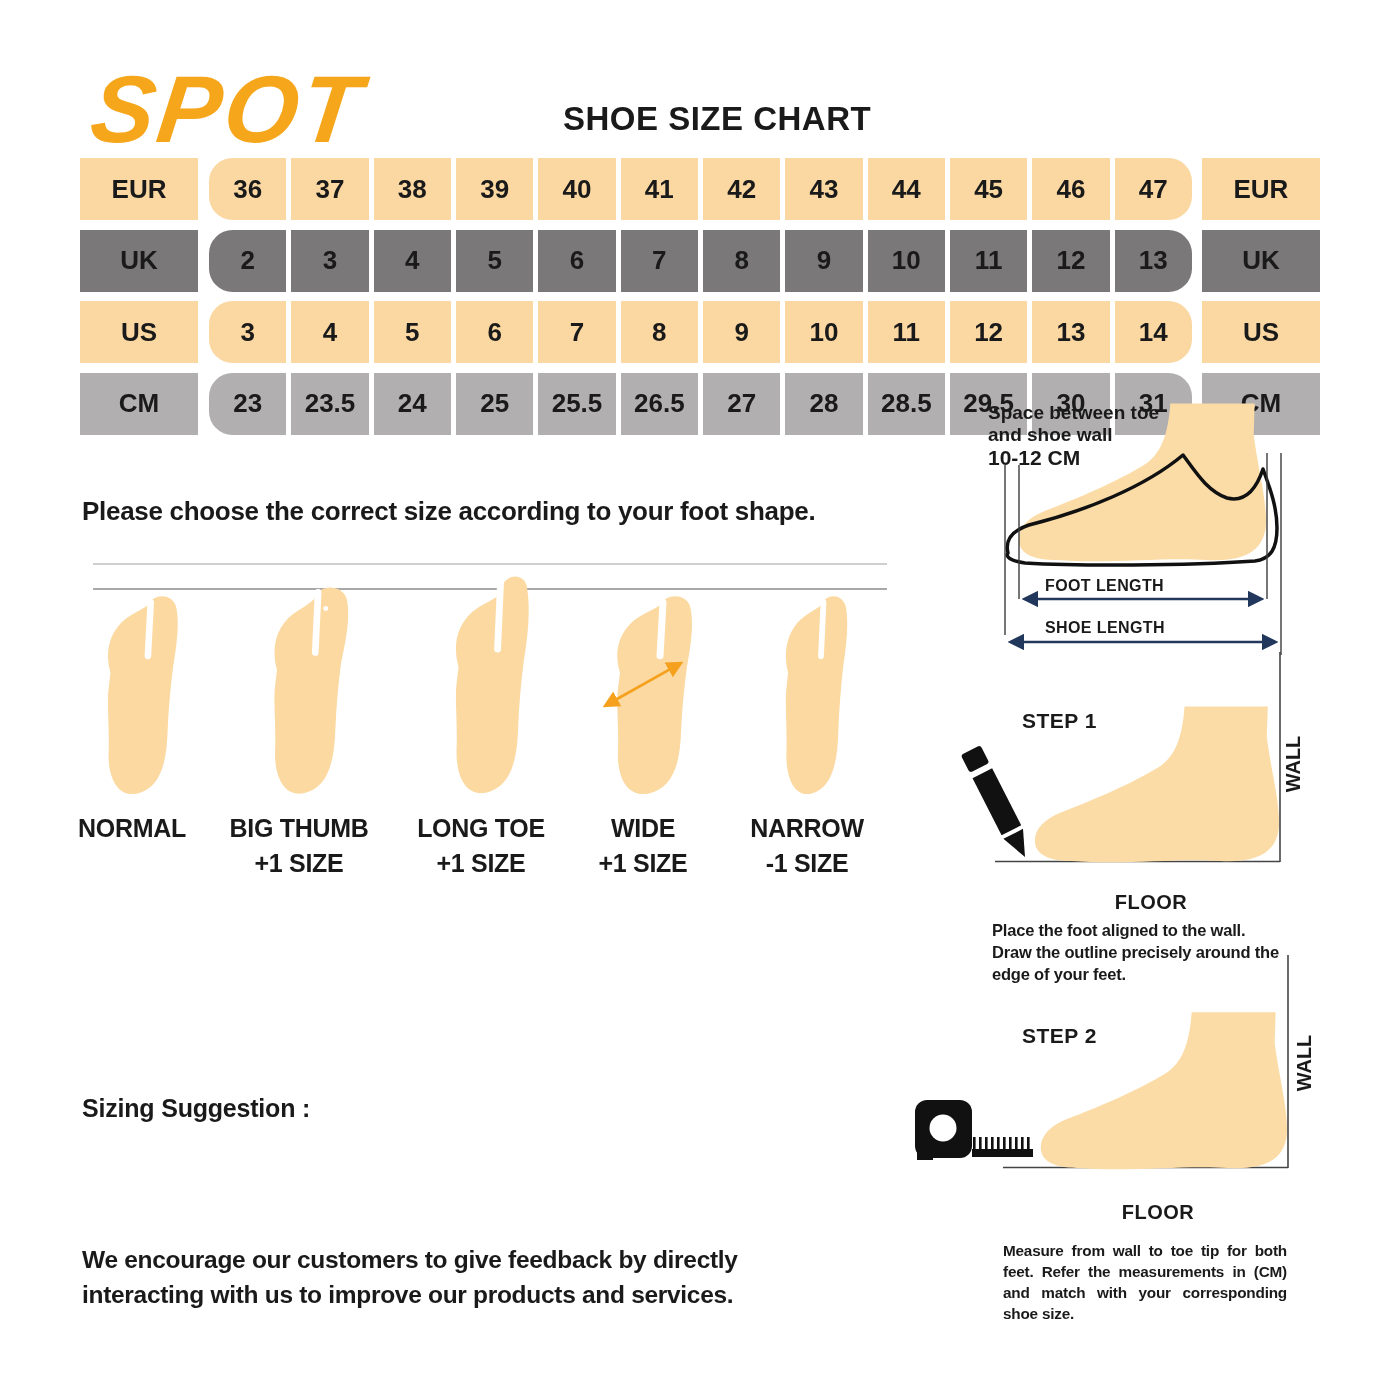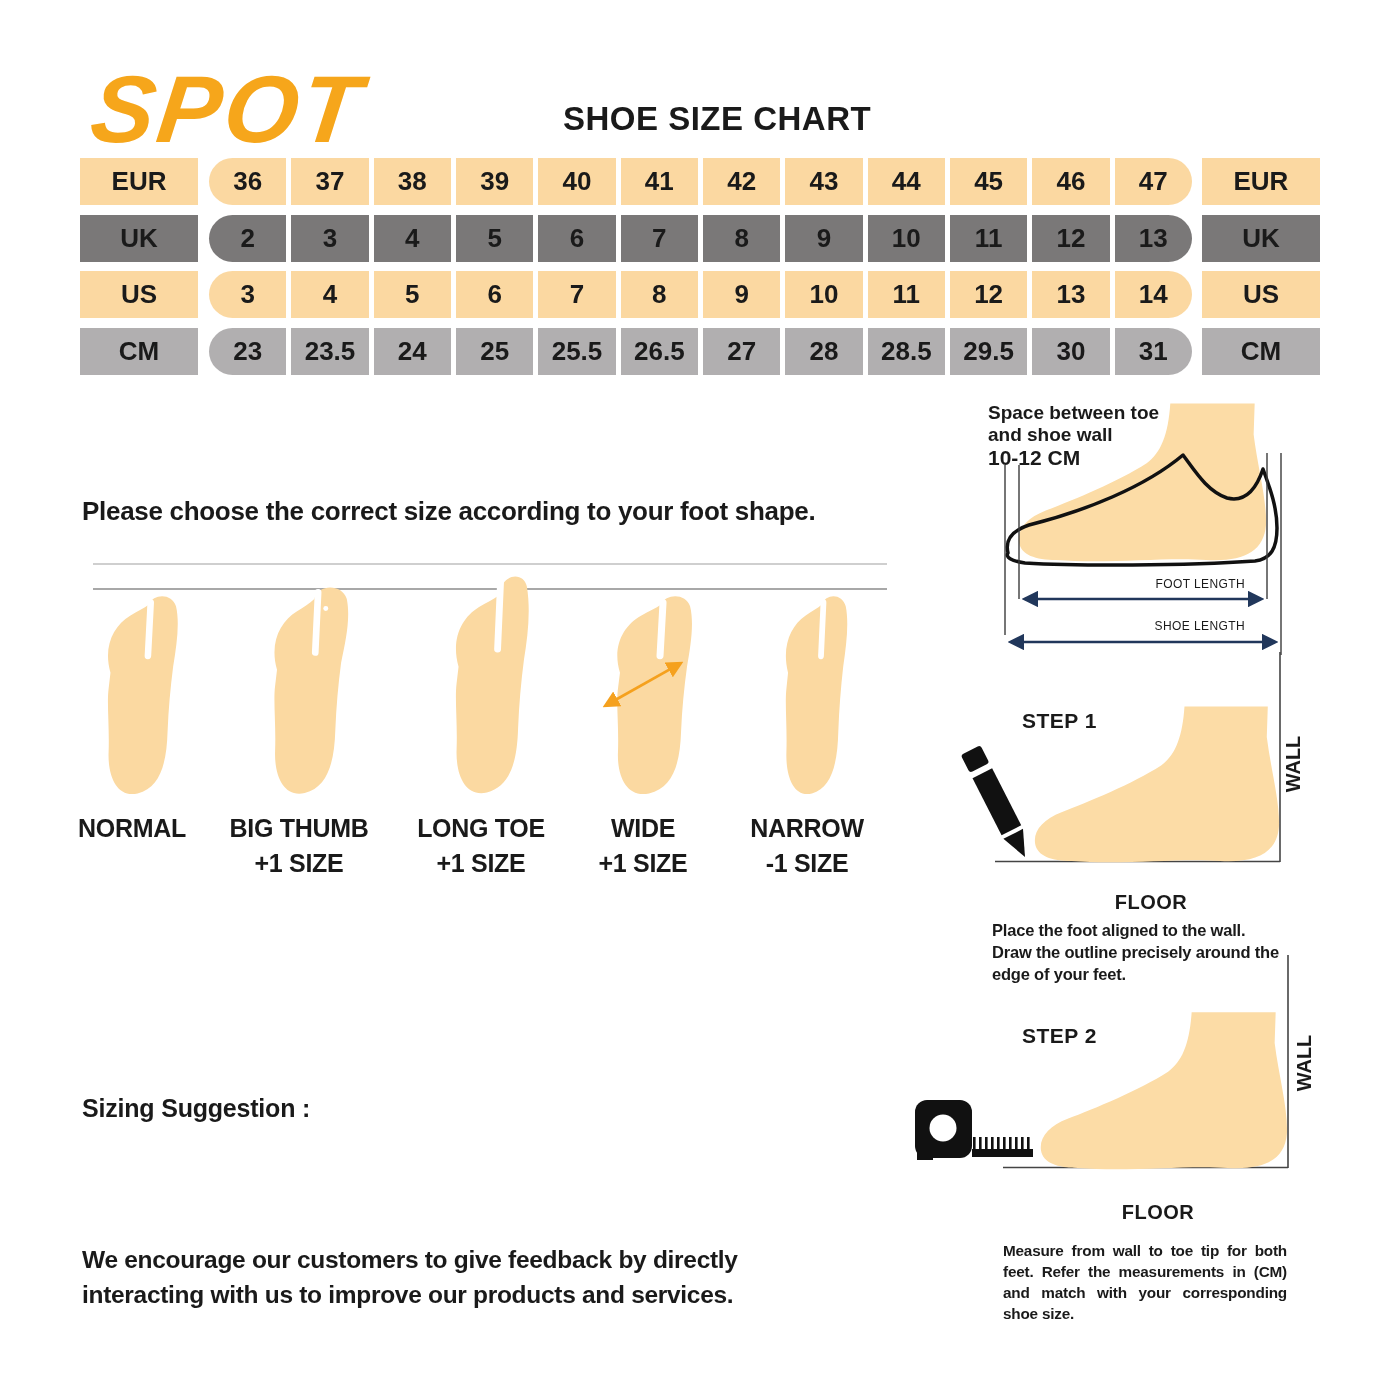--- a/index.html
+++ b/index.html
@@ -7,21 +7,21 @@
   .canvas{position:relative;width:1400px;height:1400px;background:#fff;overflow:hidden;}
   .abs{position:absolute;}
 
   
   .logo{left:92px;top:62px;font-size:95px;font-weight:700;font-style:italic;
         color:#F6A61B;letter-spacing:3px;transform:skewX(-7deg);line-height:1;}
   .title{left:563px;top:100px;font-size:33px;font-weight:700;letter-spacing:.5px;}
 
   
   .size-table{left:80px;top:158px;width:1240px;}
-  .srow{display:flex;height:47px;margin-bottom:9.5px;font-size:26px;font-weight:700;}
+  .srow{display:flex;height:62px;margin-bottom:9.5px;font-size:26px;font-weight:700;}
   .srow>div{display:flex;align-items:center;justify-content:center;}
   .srow .lab{width:118px;flex:none;}
   .srow .lab.first{margin-right:6px;}
   .srow .lab.last{margin-left:10px;}
   .srow .val{flex:1;margin-left:5px;}
   .srow .val.start{border-radius:23.5px 0 0 23.5px;}
   .srow .val.end{border-radius:0 23.5px 23.5px 0;}
   .srow.peach>div{background:#FBD8A1;}
   .srow.dark>div{background:#7A7878;}
   .srow.gray>div{background:#B1AFB0;}
@@ -30,21 +30,21 @@
   .choose-heading{left:82px;top:496px;font-size:26px;font-weight:700;letter-spacing:-0.3px;}
   .hline1{left:93px;top:563px;width:794px;height:2px;background:#cfcfcf;}
   .hline2{left:93px;top:588px;width:794px;height:2px;background:#a8a8a8;}
   .foot-name{font-size:25px;font-weight:700;text-align:center;width:190px;letter-spacing:-0.3px;}
   .foot-note{font-size:25px;font-weight:700;text-align:center;width:190px;letter-spacing:-0.3px;}
   .foot-fill{fill:#FBD9A1;}
 
   
   .space-note{left:988px;top:402px;font-size:19px;font-weight:700;line-height:1.15;white-space:pre-line;}
   .space-value{left:988px;top:446px;font-size:21px;font-weight:700;}
-  .len-label{font-size:12px;font-weight:400;letter-spacing:.4px;width:200px;text-align:right;}
+  .len-label{font-size:16px;font-weight:700;letter-spacing:.4px;width:200px;text-align:left;}
   .step-title{font-size:21px;font-weight:700;letter-spacing:.5px;}
   .wall-label{font-size:20px;font-weight:700;width:90px;height:26px;text-align:center;transform:rotate(-90deg);}
   .floor-label{font-size:20px;font-weight:700;width:180px;text-align:center;letter-spacing:.5px;}
   .step-text{font-size:16.5px;font-weight:700;line-height:1.33;white-space:pre-line;letter-spacing:-0.2px;}
   .step-text.justify{white-space:normal;text-align:justify;font-size:15.3px;line-height:1.38;}
 
   
   .sug-heading{left:82px;top:1094px;font-size:25px;font-weight:700;letter-spacing:-0.2px;}
   .sug-para{left:82px;font-size:24.5px;font-weight:700;line-height:1.43;white-space:pre-line;letter-spacing:-0.3px;}
   svg{display:block;}

